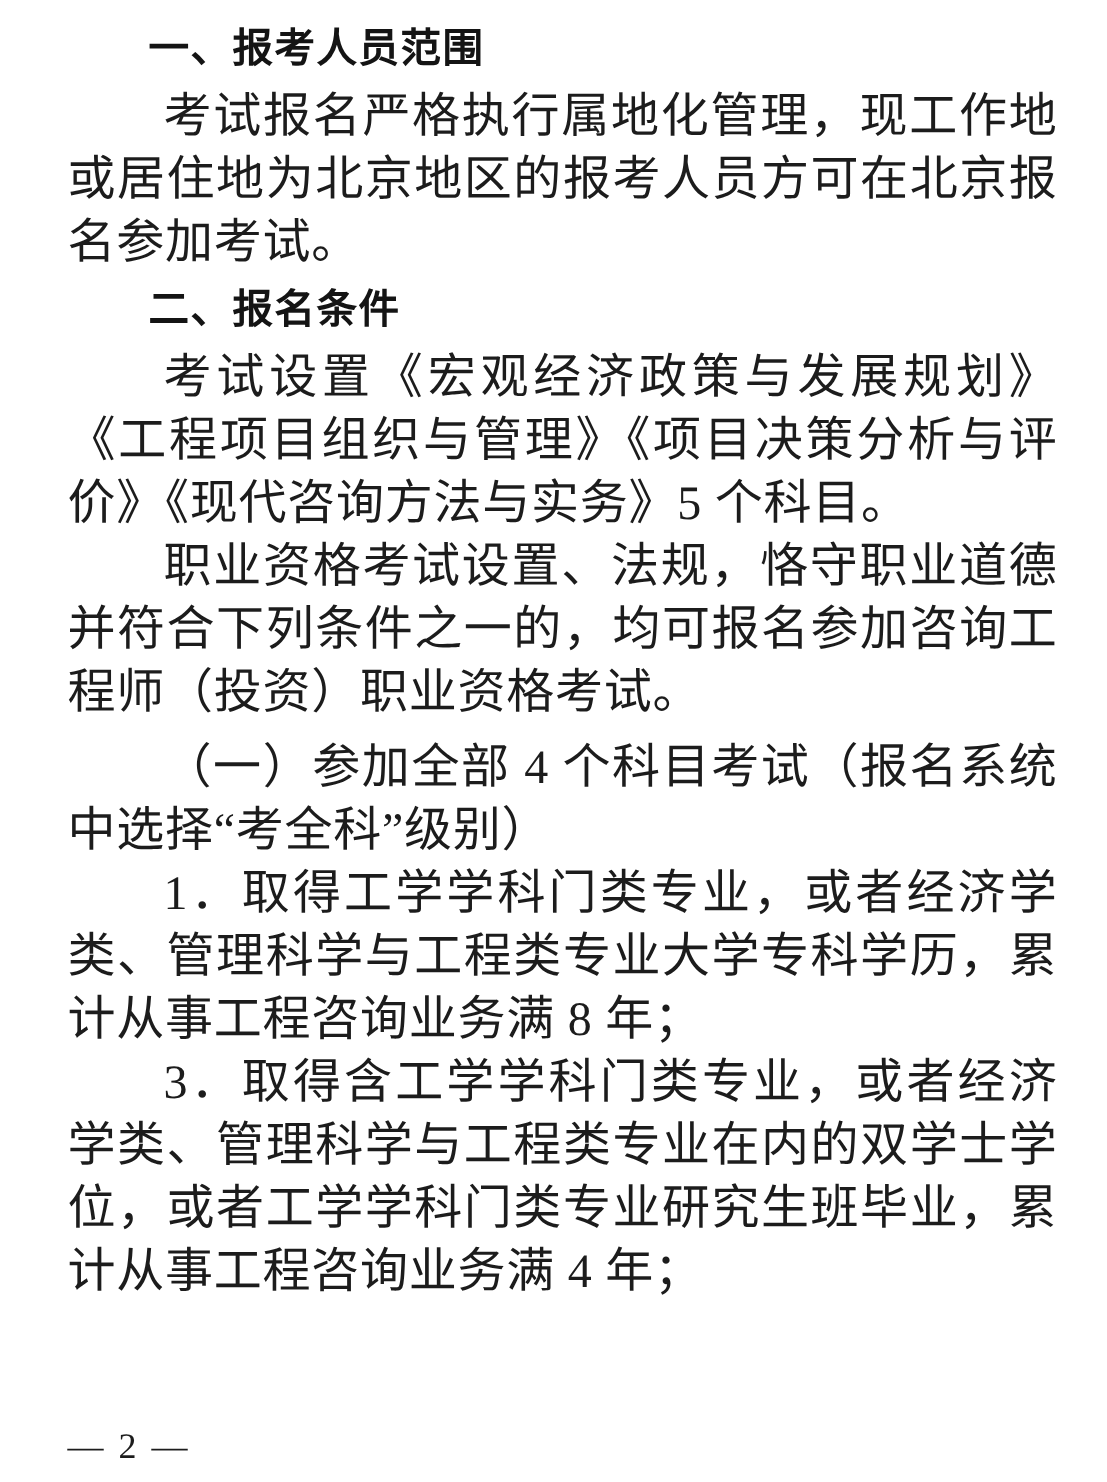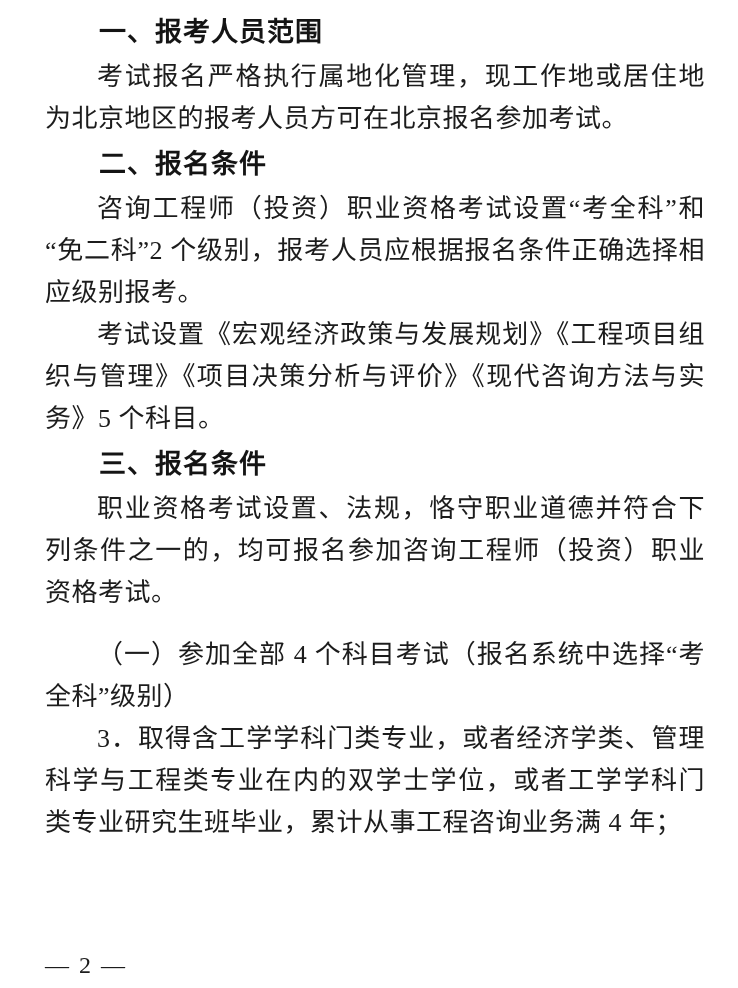--- a/index.html
+++ b/index.html
@@ -24,52 +24,51 @@
     font-family: "Liberation Sans", "DejaVu Sans", sans-serif;
     font-weight: 700;
     font-size: 27px;
     line-height: 42px;
     text-indent: 2em;
     margin: 3px 0;
     letter-spacing: 1px;
     color: #141414;
   }
   .para {
-    font-size: 26px;
+    font-size: 32px;
     line-height: 42px;
     text-indent: 2em;
     text-align: justify;
     letter-spacing: 0.5px;
     color: #1c1c1c;
   }
-  .para.gap-before { margin-top: 20px; }
+  .para.gap-before { margin-top: 8px; }
   .footer {
     position: absolute;
     left: 45px;
     bottom: 10px;
     font-size: 24px;
     line-height: 26px;
     letter-spacing: 2px;
     color: #1c1c1c;
   }
 </style>
 </head>
 <body>
 
 <div class="page">
   <div class="content">
 
     <h2 class="sec-heading">一、报考人员范围</h2>
     <p class="para">考试报名严格执行属地化管理，现工作地或居住地为北京地区的报考人员方可在北京报名参加考试。</p>
 
     <h2 class="sec-heading">二、报名条件</h2>
-    <p class="para">咨询工程师（投资）职业资格考试设置“考全科”和“免二科”2 个级别，报考人员应根据报名条件正确选择相应级别报考。</p>
     <p class="para">考试设置《宏观经济政策与发展规划》《工程项目组织与管理》《项目决策分析与评价》《现代咨询方法与实务》5 个科目。</p>
 
-    <h2 class="sec-heading">三、报名条件</h2>
     <p class="para">职业资格考试设置、法规，恪守职业道德并符合下列条件之一的，均可报名参加咨询工程师（投资）职业资格考试。</p>
     <p class="para gap-before">（一）参加全部 4 个科目考试（报名系统中选择“考全科”级别）</p>
+    <p class="para">1．取得工学学科门类专业，或者经济学类、管理科学与工程类专业大学专科学历，累计从事工程咨询业务满 8 年；</p>
     <p class="para">3．取得含工学学科门类专业，或者经济学类、管理科学与工程类专业在内的双学士学位，或者工学学科门类专业研究生班毕业，累计从事工程咨询业务满 4 年；</p>
 
   </div>
 
   <div class="footer">— 2 —</div>
 </div>
 
 </body></html>

